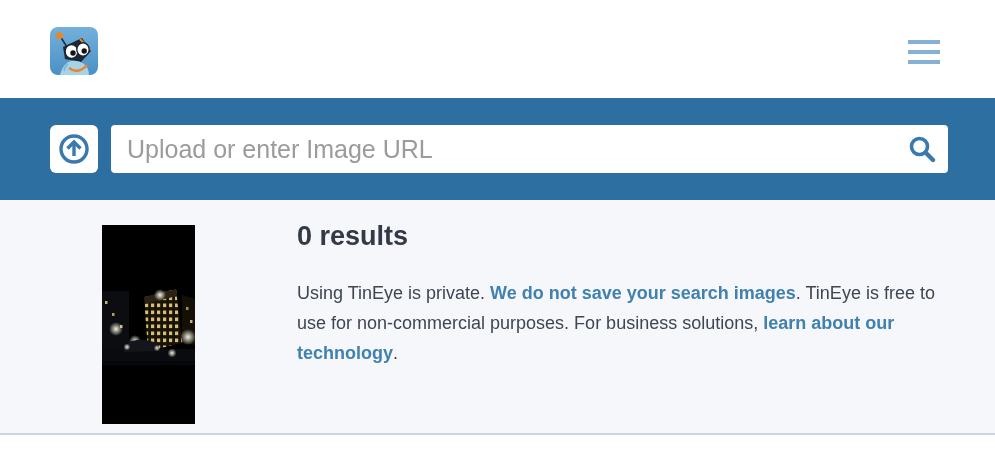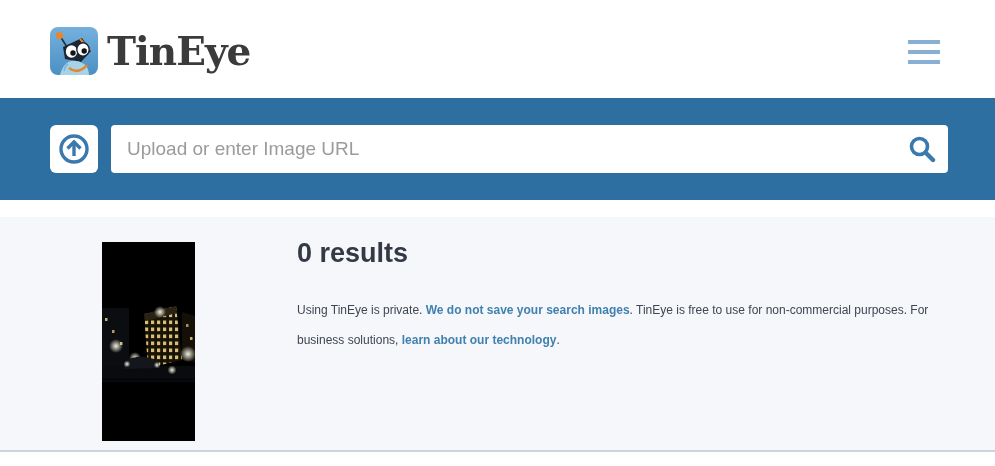--- a/index.html
+++ b/index.html
@@ -36,39 +36,39 @@
   .upload-btn{
     position:absolute;left:50px;top:27px;width:48px;height:48px;background:#fff;
     border:none;border-radius:6px;display:flex;align-items:center;justify-content:center;cursor:pointer;padding:0;
   }
   .search-box{
     position:absolute;left:111px;top:27px;width:837px;height:48px;background:#fff;
     border-radius:4px;display:flex;align-items:center;
   }
   .search-input{
     flex:1;height:100%;border:none;outline:none;background:transparent;
-    font-size:19px;color:#555;padding:0 10px 0 16px;
+    font-size:25px;color:#555;padding:0 10px 0 16px;
     font-family:"Liberation Sans","DejaVu Sans",sans-serif;
   }
   .search-input::placeholder{color:var(--placeholder);opacity:1;}
   .search-submit{
     width:52px;height:100%;background:transparent;border:none;cursor:pointer;
     display:flex;align-items:center;justify-content:center;padding:0;
   }
   
-  .content{height:233px;background:var(--bg-tint);position:relative;margin-top:17px;}
+  .content{height:233px;background:var(--bg-tint);position:relative;}
   .thumb{
     position:absolute;left:102px;top:25px;width:93px;height:199px;display:block;cursor:pointer;
   }
   .results{position:absolute;left:297px;top:20px;width:660px;}
   .results-title{
     margin:0;font-size:27px;font-weight:bold;color:var(--heading-dark);line-height:32px;
   }
   .searched-line{margin-top:8px;font-size:17px;color:var(--text-dark);line-height:24px;}
-  .privacy{margin-top:26px;font-size:12px;line-height:30px;color:var(--text-dark);}
+  .privacy{margin-top:26px;font-size:18px;line-height:30px;color:var(--text-dark);}
   .link{color:var(--link-blue);font-weight:bold;text-decoration:none;cursor:pointer;}
   .bold-dark{font-weight:bold;color:var(--heading-dark);}
   
   .divider{height:2px;background:var(--divider);}
   .footer-space{height:15px;background:#fff;}
 </style>
 </head>
 <body>
 
 <div class="header">
@@ -86,21 +86,20 @@
       <path d="M13 20 L32 11 L41 24 L31 35 L15 32 Z" fill="#1d2733"></path>
       <path d="M30 12 L40 23" stroke="#e8862c" stroke-width="2" fill="none"></path>
       <ellipse cx="21.5" cy="24.5" rx="6.4" ry="7" fill="#ffffff" stroke="#1d2733" stroke-width="1.4"></ellipse>
       <ellipse cx="33" cy="22.5" rx="6.2" ry="6.8" fill="#ffffff" stroke="#1d2733" stroke-width="1.4"></ellipse>
       <circle cx="23" cy="26" r="2.7" fill="#101418"></circle>
       <circle cx="34.2" cy="24" r="2.7" fill="#101418"></circle>
       <path d="M10 48 C13 37 19 33 26 34 C35 35 39 41 39 48 Z" fill="#a6d3e8"></path>
       <path d="M19 41 Q28 48 37 38" stroke="#e8862c" stroke-width="2.6" fill="none"></path>
       <path d="M14 44 Q15 39 18 37" stroke="#7fb6d6" stroke-width="1.6" fill="none"></path>
     </svg>
-    <span class="brand">TinEye</span>
   </div>
   <div class="hamburger">
     <div class="bar"></div>
     <div class="bar"></div>
     <div class="bar"></div>
   </div>
 </div>
 
 <div class="search-band">
   <button class="upload-btn">

